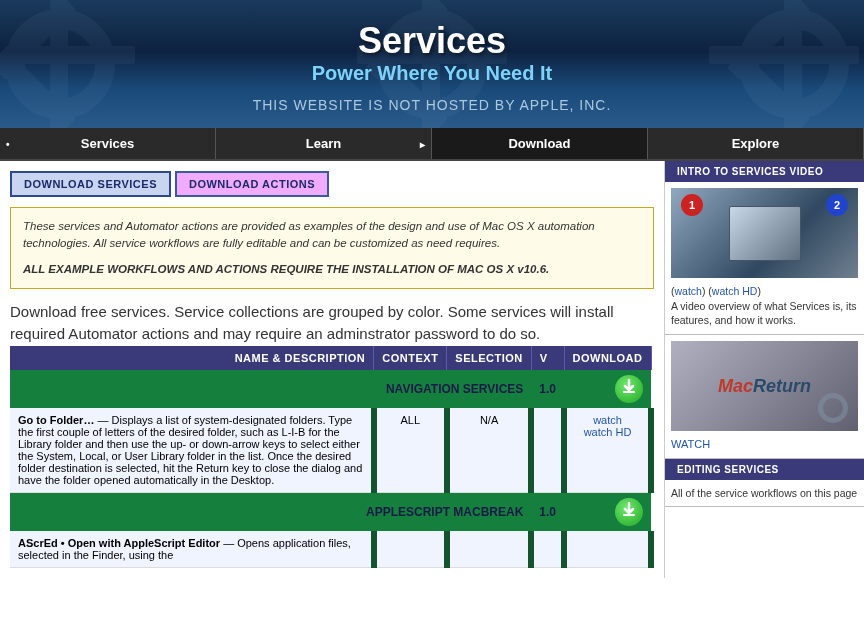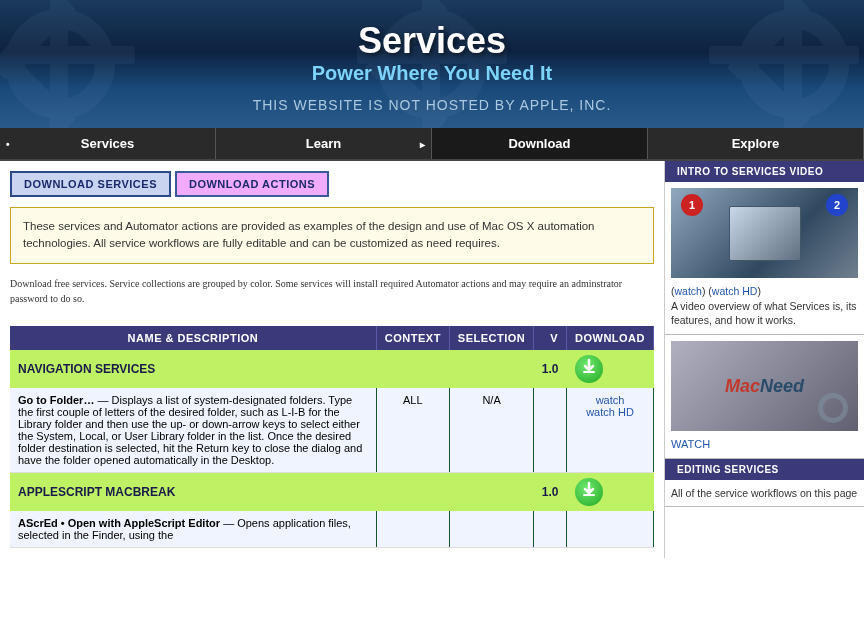--- a/index.html
+++ b/index.html
@@ -102,69 +102,69 @@
 
     
     .notice-box {
       border: 1px solid #c8a820;
       background: #fefce8;
       padding: 10px 12px;
       margin-bottom: 12px;
       font-size: 11.5px;
       color: #333;
       line-height: 1.5;
+      font-style: italic;
     }
     .notice-box .warning {
       font-weight: bold;
       margin-top: 8px;
     }
 
     
     .desc-text {
-      font-size: 10px;
+      font-size: 15px;
       color: #333;
-      margin-bottom: 20px;
+      margin-bottom: 0;
       line-height: 1.5;
-      font-family: Liberation Serif, serif;
     }
 
     
     .services-table {
       width: 100%;
       border-collapse: collapse;
       font-size: 11px;
     }
     .services-table thead tr {
       background: #3a3a7a;
       color: #fff;
     }
     .services-table thead th {
       padding: 6px 8px;
-      text-align: center;
+      text-align: right;
       font-weight: bold;
       font-size: 11px;
       letter-spacing: 0.5px;
       border-right: 1px solid #5a5aaa;
     }
     .services-table thead th:first-child { min-width: 220px; }
-    .services-table thead th.center { text-align: right; }
+    .services-table thead th.center { text-align: left; }
 
     .section-row td {
-      background: #bef264;
+      background: #15803d;
       color: #1a1a4a;
       font-weight: bold;
       font-size: 12px;
       padding: 5px 8px;
-      text-align: left;
+      text-align: right;
     }
 
     .services-table tbody tr.data-row td {
       padding: 6px 8px;
       border-bottom: 1px solid #ddd;
-      border-right: 1px solid #14532d;
+      border-right: 6px solid #14532d;
       vertical-align: top;
     }
     .services-table tbody tr.data-row:nth-child(even) td {
       background: #f0f4ff;
     }
     .services-table tbody tr.data-row:nth-child(odd) td {
       background: #fff;
     }
 
     .green-dl-btn {
@@ -317,20 +317,21 @@
 
   <div class="left-content">
 
     <div class="tab-buttons">
       <button class="tab-btn active">DOWNLOAD SERVICES</button>
       <button class="tab-btn">DOWNLOAD ACTIONS</button>
     </div>
 
     <div class="notice-box">
       <span>These services and Automator actions are provided as examples of the design and use of Mac OS X automation technologies. All service workflows are fully editable and can be customized as need requires.</span>
+      <div class="warning">ALL EXAMPLE WORKFLOWS AND ACTIONS REQUIRE THE INSTALLATION OF MAC OS X v10.6.</div>
     </div>
 
     <div class="desc-text">Download free services. Service collections are grouped by color. Some services will install required Automator actions and may require an adminstrator password to do so.</div>
 
     <table class="services-table">
       <thead>
         <tr>
           <th>NAME &amp; DESCRIPTION</th>
           <th class="center">CONTEXT</th>
           <th class="center">SELECTION</th>
@@ -407,21 +408,21 @@
           (<a href="#" class="sidebar-link">watch</a>) (<a href="#" class="sidebar-link">watch HD</a>)
         </p>
         <p class="sidebar-text">A video overview of what Services is, its features, and how it works.</p>
       </div>
     </div>
 
     <div class="sidebar-section">
       <div class="sidebar-body">
         <div class="macbreak-thumb">
           <div class="macbreak-logo">
-            <span>Mac</span><span style="color:#2a4a6a;">Need</span>
+            <span>Mac</span><span style="color:#2a4a6a;">Return</span>
           </div>
           <div class="gear-icon-small"></div>
         </div>
         <span class="sidebar-text"> </span>
         <a href="#" class="sidebar-link">WATCH</a>
       </div>
     </div>
 
     <div class="sidebar-section">
       <div class="sidebar-header">EDITING SERVICES</div>

